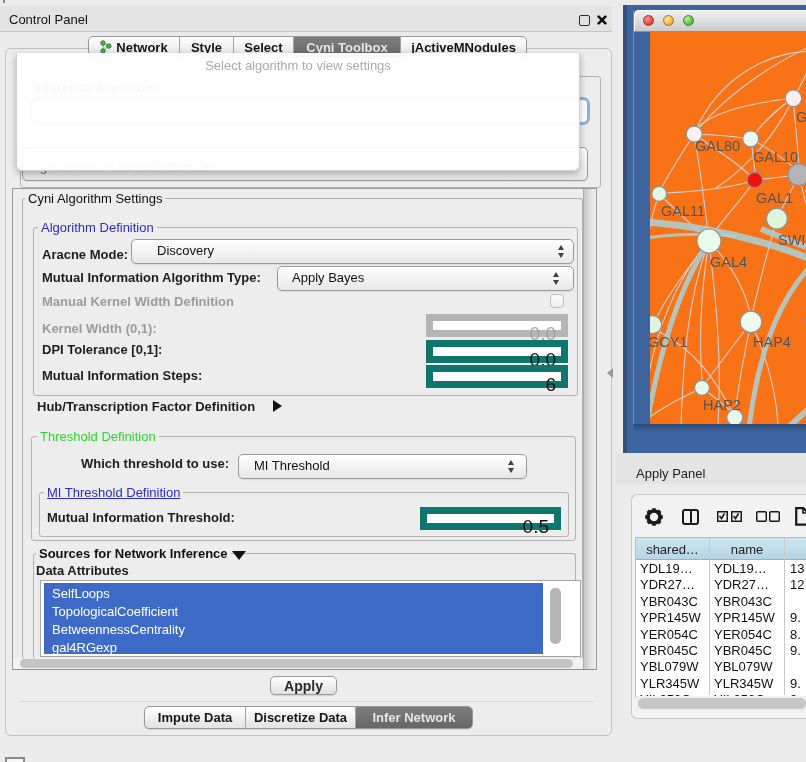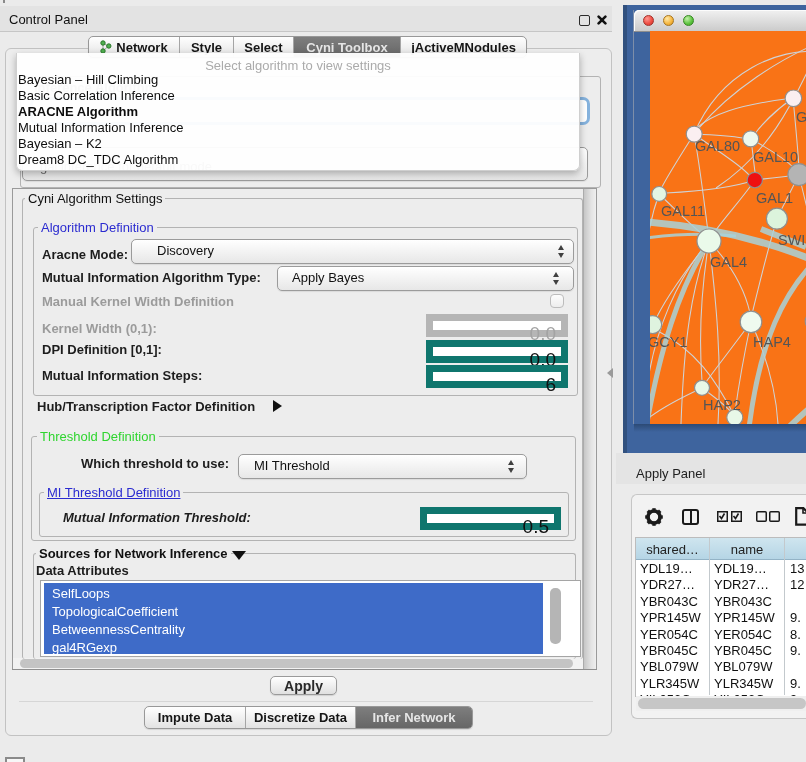--- a/index.html
+++ b/index.html
@@ -82,42 +82,42 @@
  <div class="arr" style="left:275px;top:5px;border-left:3.5px solid transparent;border-right:3.5px solid transparent;border-bottom:5px solid #404040;"></div>
  <div class="arr" style="left:275px;top:13px;border-left:3.5px solid transparent;border-right:3.5px solid transparent;border-top:5px solid #404040;"></div>
 </div>
 
 <div class="glbl" style="left:42px;top:294px;">Manual Kernel Width Definition</div>
 <div class="abs" style="left:550px;top:294px;width:14px;height:14px;border:1px solid #bcbcbc;border-radius:4px;background:linear-gradient(#fdfdfd,#ededed);box-sizing:border-box;"></div>
 
 <div class="glbl" style="left:42px;top:321px;">Kernel Width (0,1):</div>
 <div class="fld" style="left:426px;top:314px;width:142px;height:23px;border-color:#b5b5b5;color:#a3a3a3;">0.0</div>
 
-<div class="lbl" style="left:42px;top:342px;">DPI Definition [0,1]:</div>
+<div class="lbl" style="left:42px;top:342px;">DPI Tolerance [0,1]:</div>
 <div class="fld" style="left:426px;top:340px;width:142px;height:23px;">0.0</div>
 
 <div class="lbl" style="left:42px;top:368px;">Mutual Information Steps:</div>
 <div class="fld" style="left:426px;top:365px;width:142px;height:23px;">6</div>
 
 <div class="lbl" style="left:37px;top:399px;">Hub/Transcription Factor Definition</div>
 <div class="arr" style="left:273px;top:400px;border-top:6px solid transparent;border-bottom:6px solid transparent;border-left:9px solid #111;"></div>
 
 <div class="grp" style="left:31px;top:436px;width:543px;height:103px;"></div>
 <div class="gtitle" style="left:37px;top:429px;color:#2fd52f;">Threshold Definition</div>
 
 <div class="lbl" style="left:81px;top:456px;">Which threshold to use:</div>
 <div class="combo" style="left:238px;top:454px;width:287px;height:23px;">
  <div class="ct" style="left:15px;">MI Threshold</div>
  <div class="arr" style="left:269px;top:5px;border-left:3.5px solid transparent;border-right:3.5px solid transparent;border-bottom:5px solid #404040;"></div>
  <div class="arr" style="left:269px;top:13px;border-left:3.5px solid transparent;border-right:3.5px solid transparent;border-top:5px solid #404040;"></div>
 </div>
 
 <div class="grp" style="left:39px;top:492px;width:528px;height:43px;"></div>
 <div class="gtitle" style="left:44px;top:485px;color:#2b2bd0;text-decoration:underline;">MI Threshold Definition</div>
-<div class="lbl" style="left:63px;top:510px;font-style:italic;">Mutual Information Threshold:</div>
+<div class="lbl" style="left:47px;top:510px;">Mutual Information Threshold:</div>
 <div class="fld" style="left:420px;top:507px;width:141px;height:23px;">0.5</div>
 
 <div class="grp" style="left:33px;top:553px;width:541px;height:105px;border-bottom:none;"></div>
 <div class="gtitle" style="left:36px;top:546px;color:#111;font-weight:bold;">Sources for Network Inference</div>
 <div class="arr" style="left:232px;top:551px;border-left:7px solid transparent;border-right:7px solid transparent;border-top:9px solid #111;"></div>
 <div class="lbl" style="left:36px;top:563px;">Data Attributes</div>
 
 <div class="abs" style="left:40px;top:580px;width:541px;height:77px;background:#fff;border:1px solid #a5a5a5;box-sizing:border-box;"></div>
 <div class="abs" style="left:44px;top:583px;width:499px;height:71px;background:#3e6bc8;"></div>
 <div class="abs" style="left:52px;top:585px;font-size:13px;color:#fff;line-height:18px;">SelfLoops<br>TopologicalCoefficient<br>BetweennessCentrality<br>gal4RGexp</div>
@@ -130,21 +130,20 @@
 <div class="seg" style="left:144px;top:706px;height:21px;">
  <div class="s" style="width:100px;">Impute Data</div>
  <div class="s" style="width:109px;">Discretize Data</div>
  <div class="s on" style="width:116px;">Infer Network</div>
 </div>
 
 <div class="arr" style="left:607px;top:368px;border-top:5px solid transparent;border-bottom:5px solid transparent;border-right:6px solid #9a9a9a;"></div>
 
 <div class="abs" style="left:16px;top:53px;width:564px;height:118px;background:rgba(254,254,254,0.96);border:1px solid #cfcfcf;border-top:none;border-radius:0 0 6px 6px;box-shadow:0 3px 7px rgba(0,0,0,0.28);box-sizing:border-box;"></div>
 <div class="abs" style="left:16px;top:58px;width:564px;text-align:center;font-size:13px;color:#ababab;">Select algorithm to view settings</div>
-<div class="abs" style="left:18px;top:71.5px;font-size:13px;color:#0d0d0d;line-height:16.1px;white-space:nowrap;">Bayesian – Hill Climbing<br>Basic Correlation Inference<br><b>ARACNE Algorithm</b><br>Mutual Information Inference<br>Bayesian – K2<br>Dream8 DC_TDC Algorithm</div>
 
 <div class="abs" style="left:623px;top:5px;width:183px;height:448px;background:#3e649e;"></div>
 <div class="abs" style="left:623px;top:5px;width:4px;height:448px;background:#31517f;"></div>
 <div class="abs" style="left:634px;top:424px;width:172px;height:8px;background:linear-gradient(#2c4a75,#3e649e);"></div>
 
 <div class="abs" style="left:634px;top:10px;width:172px;height:21px;background:linear-gradient(#f1f1f1,#cbcbcb);border-bottom:1px solid #8e8e8e;border-radius:5px 0 0 0;box-shadow:inset 1px 1px 0 #fcfcfc;"></div>
 <div class="abs" style="left:643px;top:15px;width:11px;height:11px;border-radius:50%;background:radial-gradient(circle at 35% 30%,#ff9790,#ee4b40 60%,#c33931);border:0.5px solid #a33029;box-sizing:border-box;"></div>
 <div class="abs" style="left:663px;top:15px;width:11px;height:11px;border-radius:50%;background:radial-gradient(circle at 35% 30%,#ffe9a8,#f6b53c 60%,#cf8f25);border:0.5px solid #a8761e;box-sizing:border-box;"></div>
 <div class="abs" style="left:683px;top:15px;width:11px;height:11px;border-radius:50%;background:radial-gradient(circle at 35% 30%,#c2f0a9,#5cc33e 60%,#3f9e29);border:0.5px solid #368722;box-sizing:border-box;"></div>
 <div class="abs" style="left:633px;top:10px;width:1px;height:414px;background:#7d8ea9;"></div>

